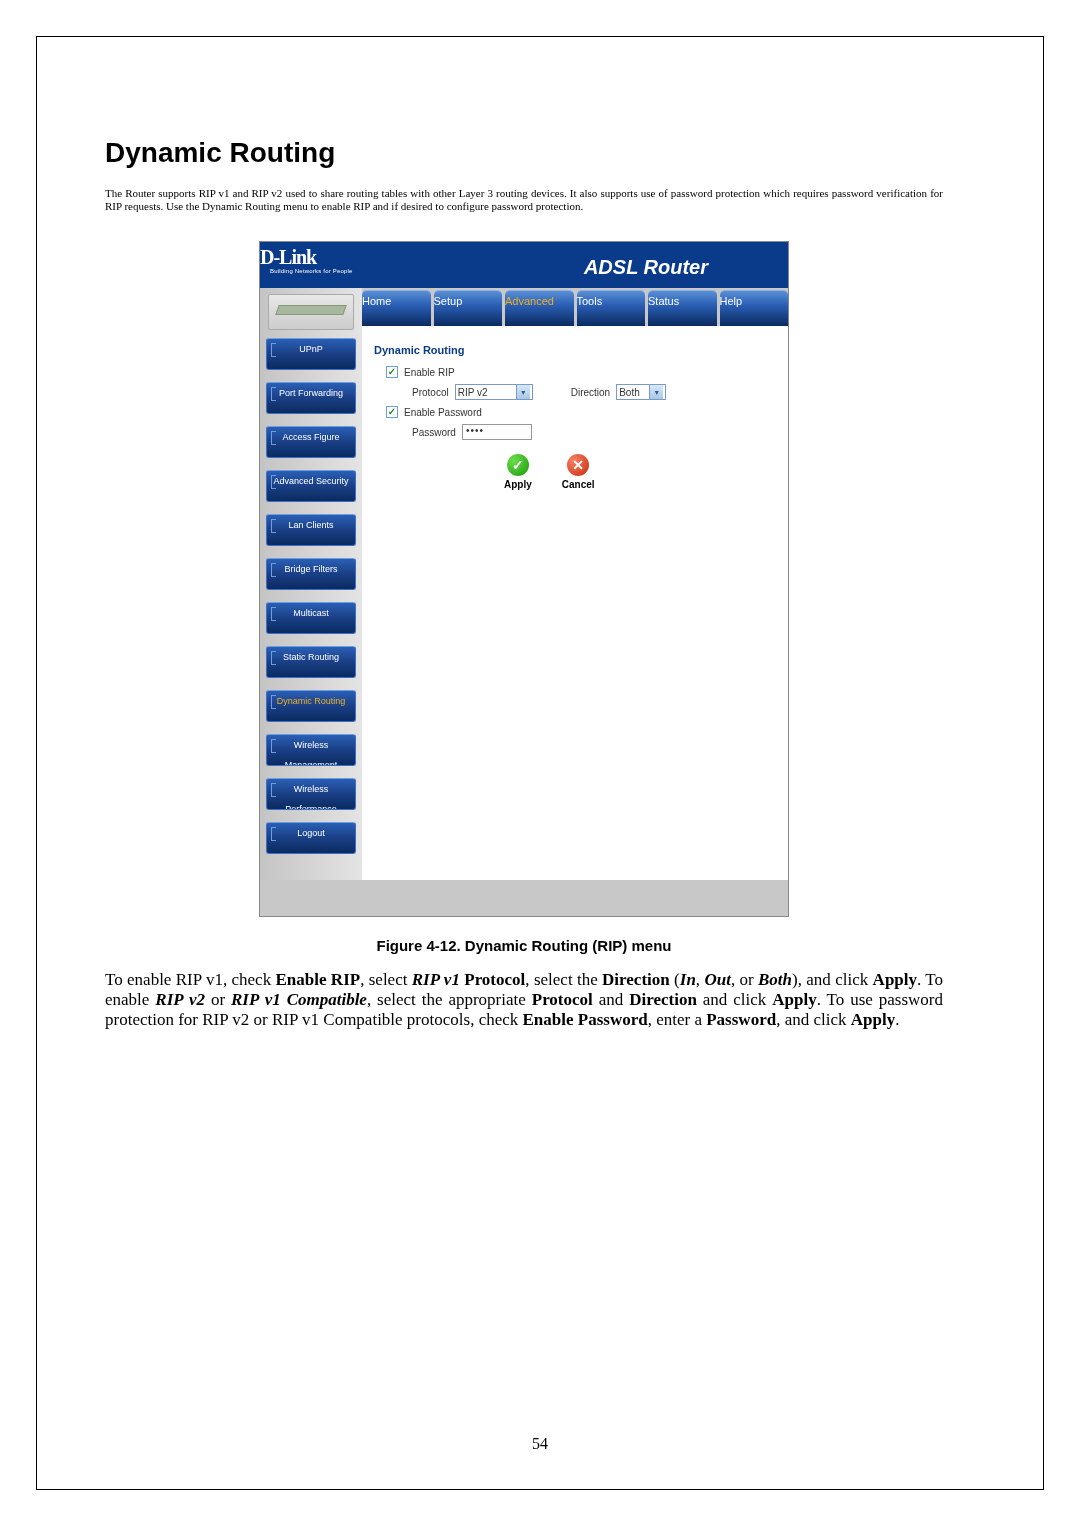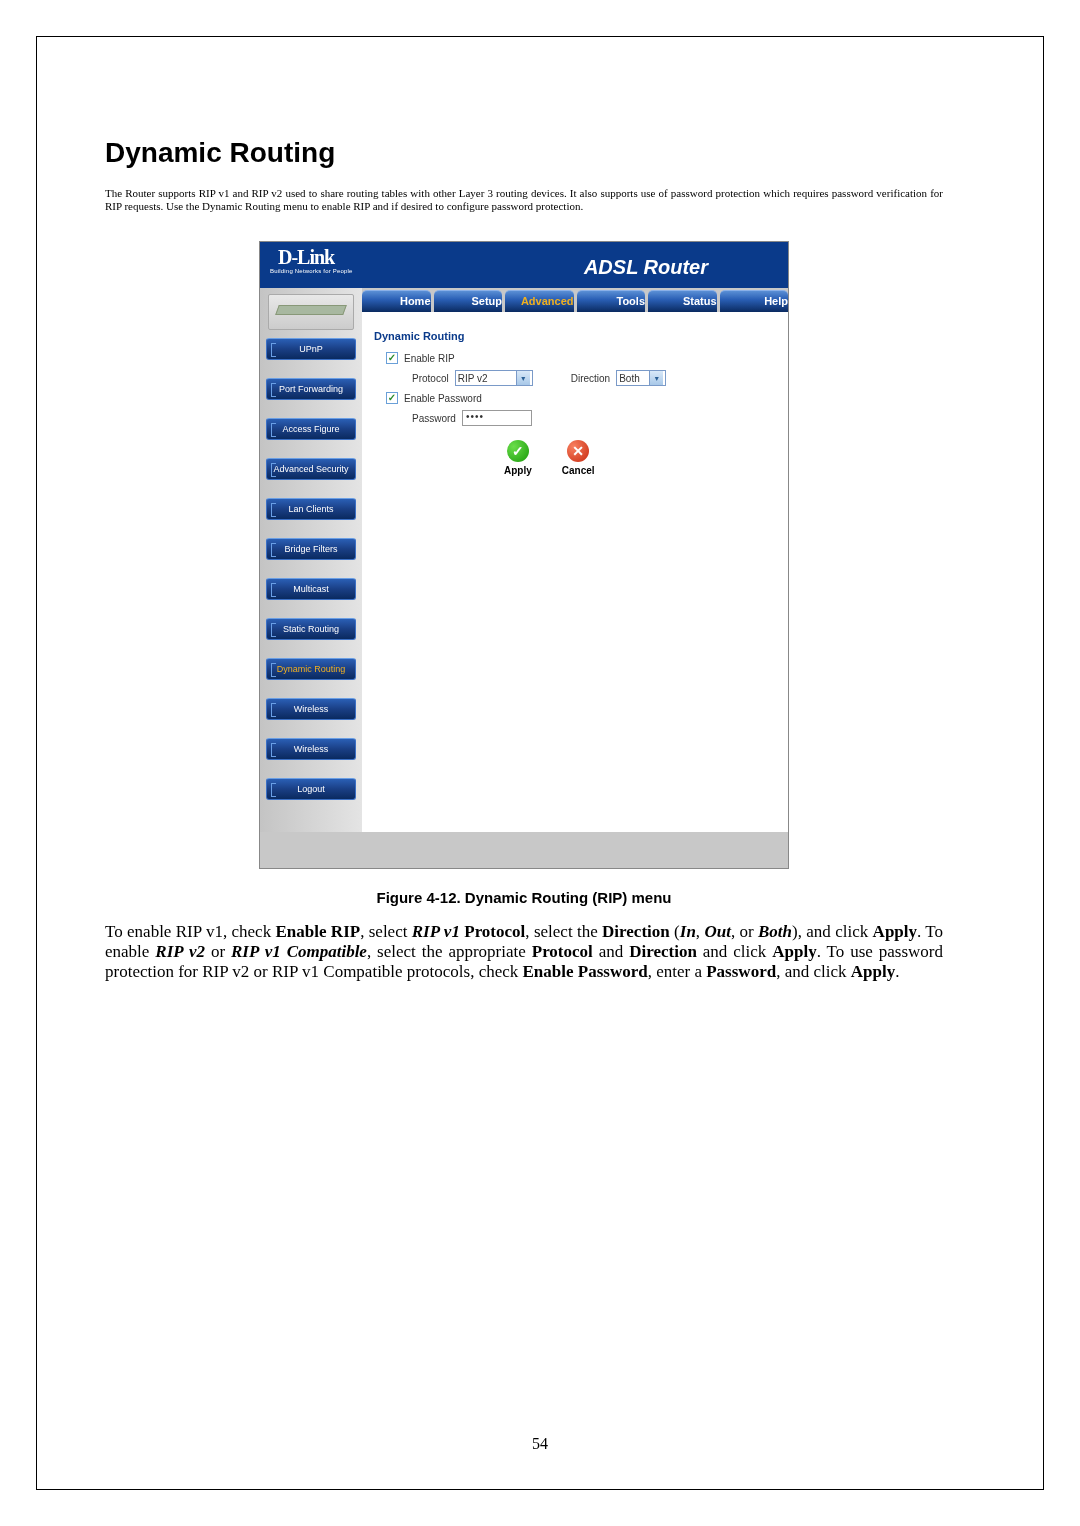--- a/index.html
+++ b/index.html
@@ -41,21 +41,21 @@
     background: #c8c8c8;
   }
   .router-header {
     background: #0a3a8a;
     color: #fff;
     height: 46px;
     position: relative;
   }
   .dlink-logo {
     position: absolute;
-    left: 18px; top: 4px;
+    left: 0; top: 4px;
     font-family: "Times New Roman", serif;
     font-weight: bold;
     font-size: 20px;
     letter-spacing: -1px;
   }
   .dlink-tag {
     position: absolute;
     left: 10px; top: 26px;
     font-size: 6px;
     font-family: Arial, sans-serif;
@@ -90,22 +90,22 @@
     content: "";
     position: absolute;
     top: 10px; left: 8px; right: 8px; height: 8px;
     background: #a8b8a0;
     border: 1px solid #889878;
     transform: skewX(-20deg);
   }
   .side-btn {
     display: block;
     width: 90px;
-    height: 22px;
-    margin: 0 auto 18px auto;
+    height: 32px;
+    margin: 0 auto 12px auto;
     background: linear-gradient(to bottom, #2a5fb5 0%, #1a3f85 50%, #0a2a60 100%);
     border: 1px solid #3a6fc5;
     border-top-color: #6a9fe5;
     border-radius: 3px;
     color: #fff;
     font-size: 9px;
     text-align: center;
     line-height: 20px;
     position: relative;
     overflow: hidden;
@@ -127,26 +127,26 @@
     position: relative;
   }
   .tab-row {
     display: flex;
     background: #c8c8c8;
     padding: 2px 0 0 0;
     gap: 3px;
   }
   .tab {
     flex: 1;
-    height: 22px;
+    height: 36px;
     background: linear-gradient(to bottom, #5a8fd5 0%, #2a5fb5 40%, #0a2a60 100%);
     color: #fff;
     font-size: 11px;
-    font-weight: bold;
-    text-align: right;
+    font-weight: normal;
+    text-align: left;
     line-height: 20px;
     border-radius: 5px 5px 0 0;
     border-top: 1px solid #8ab0e8;
   }
   .tab.active {
     color: #f0b020;
   }
   .panel {
     padding: 18px 12px;
     font-size: 10px;

